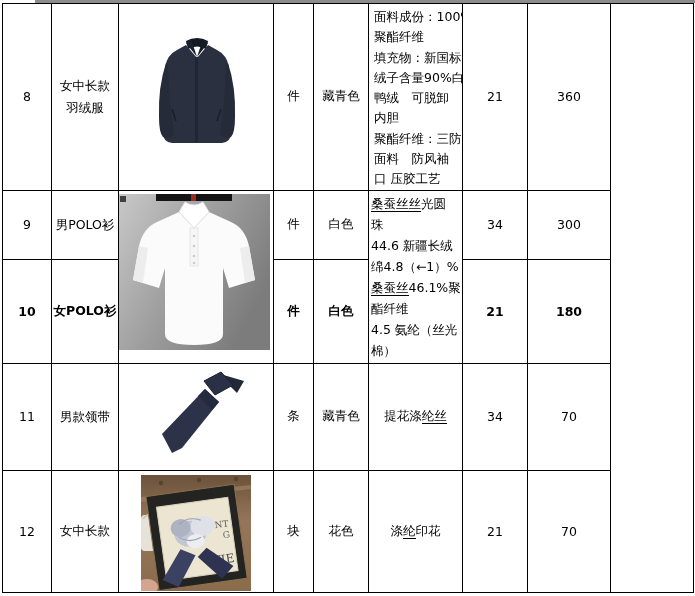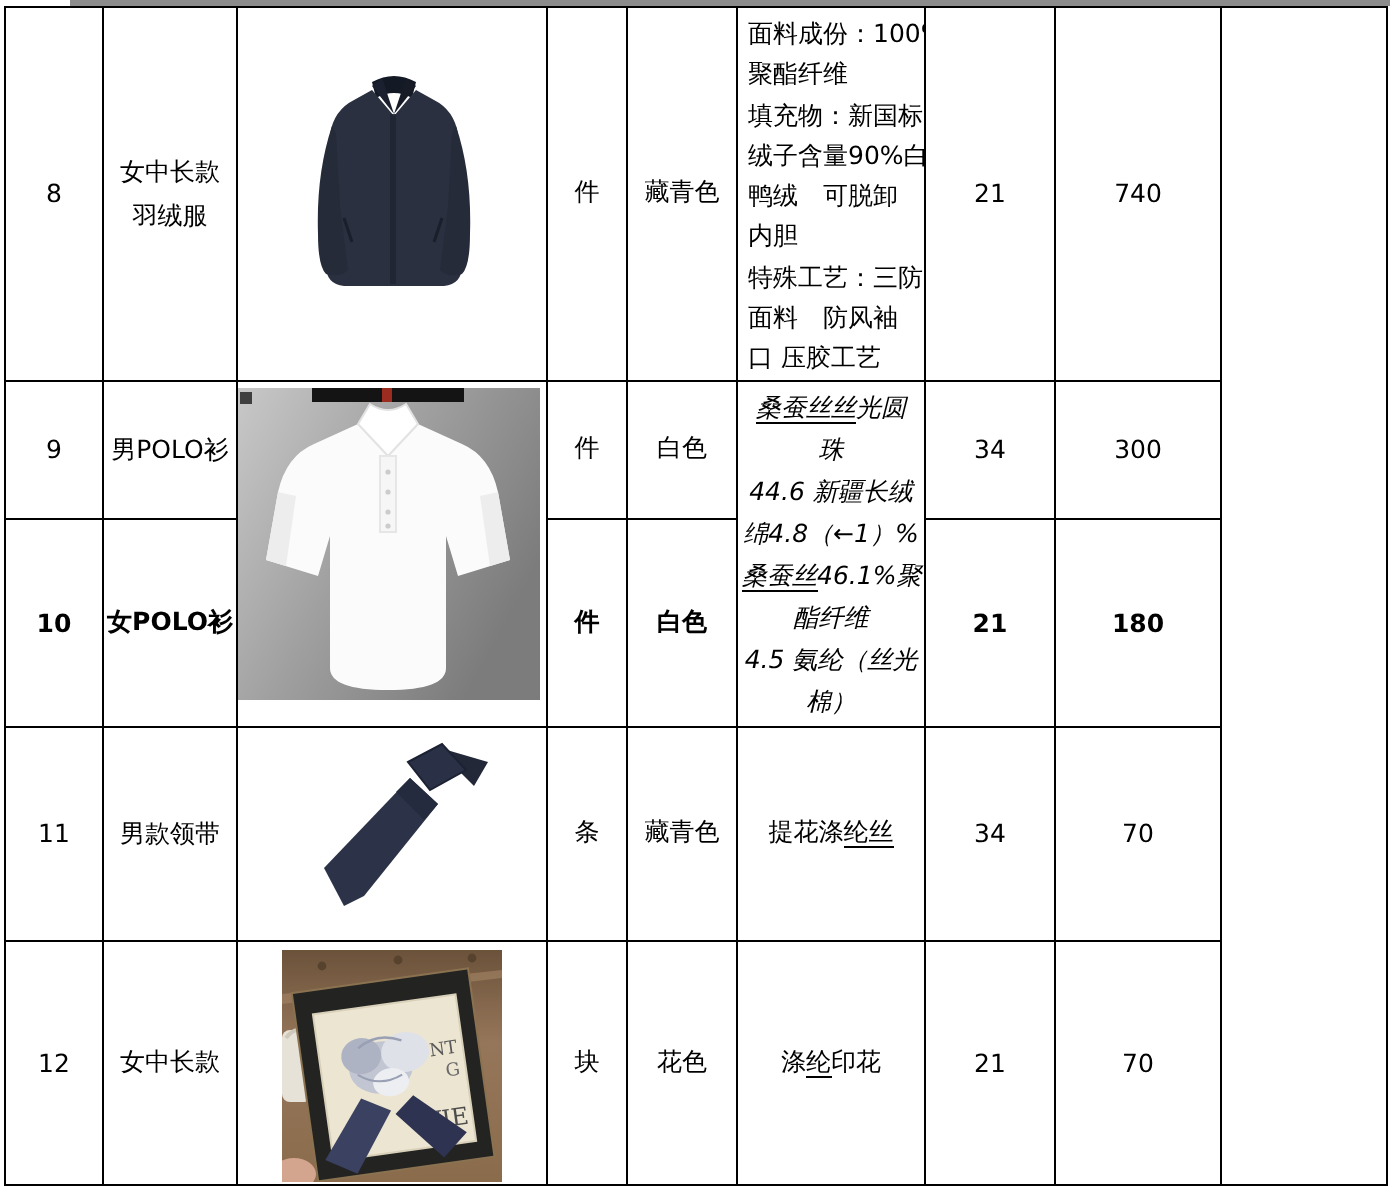--- a/index.html
+++ b/index.html
@@ -12,21 +12,21 @@
   table.sheet{
     border-collapse:collapse;table-layout:fixed;
     position:absolute;left:2px;top:3px;width:692px;
   }
   td{
     border:1px solid #000;text-align:center;vertical-align:middle;
     font-size:12.5px;padding:0;overflow:hidden;box-sizing:border-box;
   }
   .name-cell .nline{line-height:22px;white-space:pre;}
   .desc-left{text-align:left;padding:3px 3px 0 5px;vertical-align:middle;}
-  .desc-center{text-align:center;padding:2px 2px;font-style:italic;}
+  .desc-center{text-align:left;padding:2px 2px;}
   .dline{line-height:20.3px;white-space:pre;}
   .dline9{line-height:21px;white-space:pre;}
   .u{border-bottom:1px solid #000;}
   .imgcell{position:relative;padding:0;}
   .imgcell svg{display:block;}
   .center-svg{margin:0 auto;}
   .serif{font-family:"DejaVu Serif","Liberation Serif",serif;}
 </style>
 </head>
 <body>
@@ -75,26 +75,26 @@
     </td>
     <td>件</td>
     <td>藏青色</td>
     <td class="desc-left">
       <div class="dline">面料成份：100%</div>
       <div class="dline">聚酯纤维</div>
       <div class="dline">填充物：新国标</div>
       <div class="dline">绒子含量90%白</div>
       <div class="dline">鸭绒　可脱卸</div>
       <div class="dline">内胆</div>
-      <div class="dline">特殊工艺：三防</div>
+      <div class="dline">聚酯纤维：三防</div>
       <div class="dline">面料　防风袖</div>
       <div class="dline">口 压胶工艺</div>
     </td>
     <td>21</td>
-    <td>740</td>
+    <td>360</td>
     <td rowspan="5"></td>
   </tr>
 
   <tr style="height:67px;">
     <td>9</td>
     <td class="name-cell">
       <div class="nline">男POLO衫</div>
     </td>
     <td class="imgcell" rowspan="2">
       <svg width="151" height="156" viewBox="0 0 151 156" style="margin:2px 2px 12px 0;">

